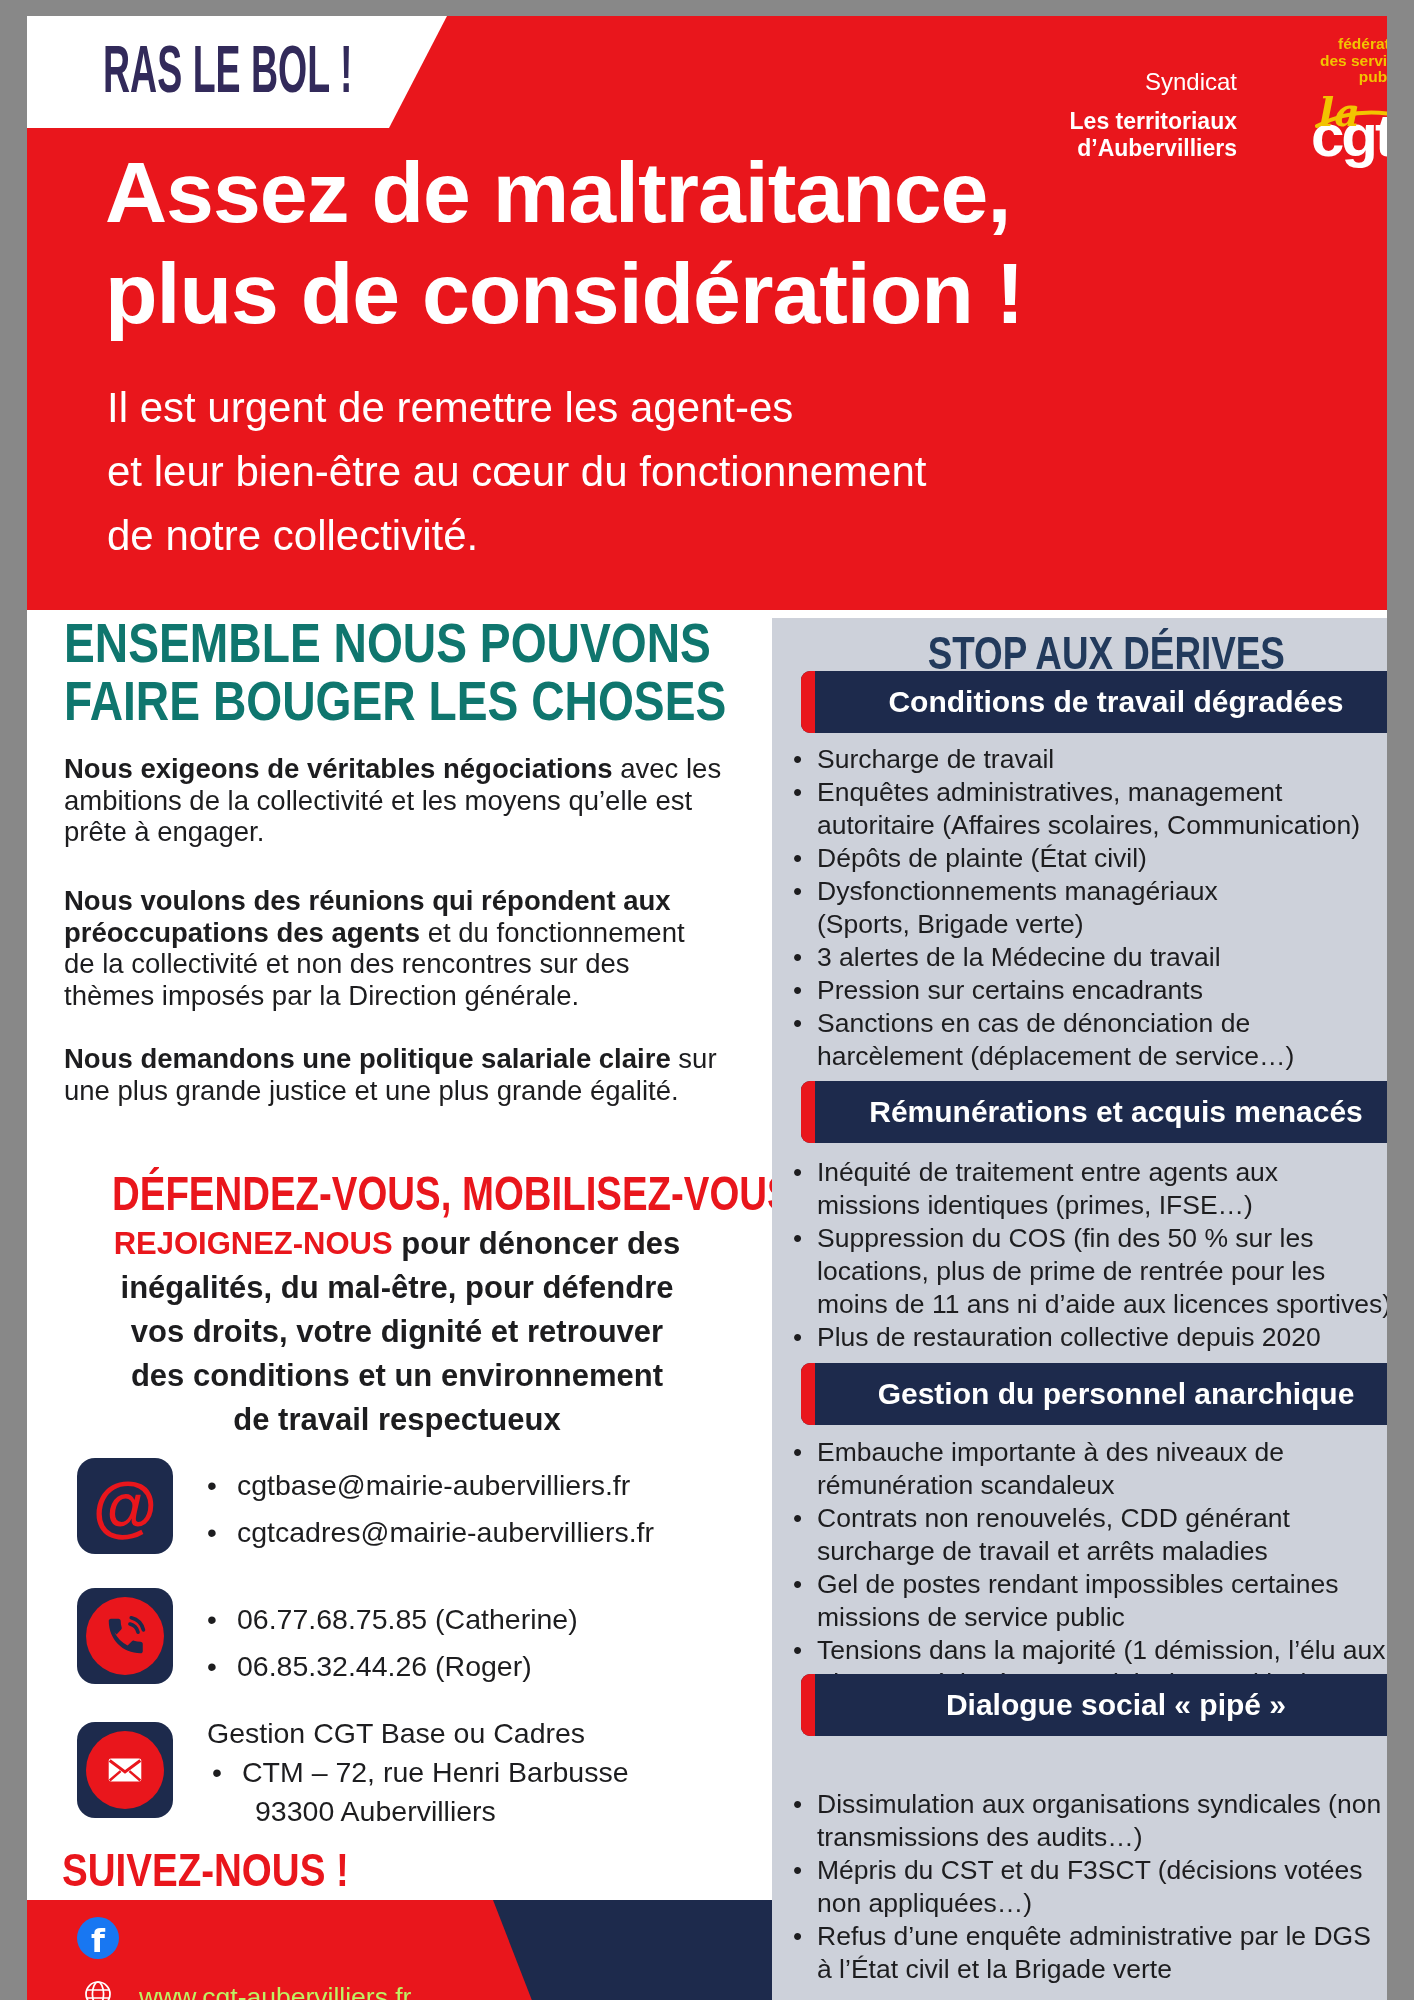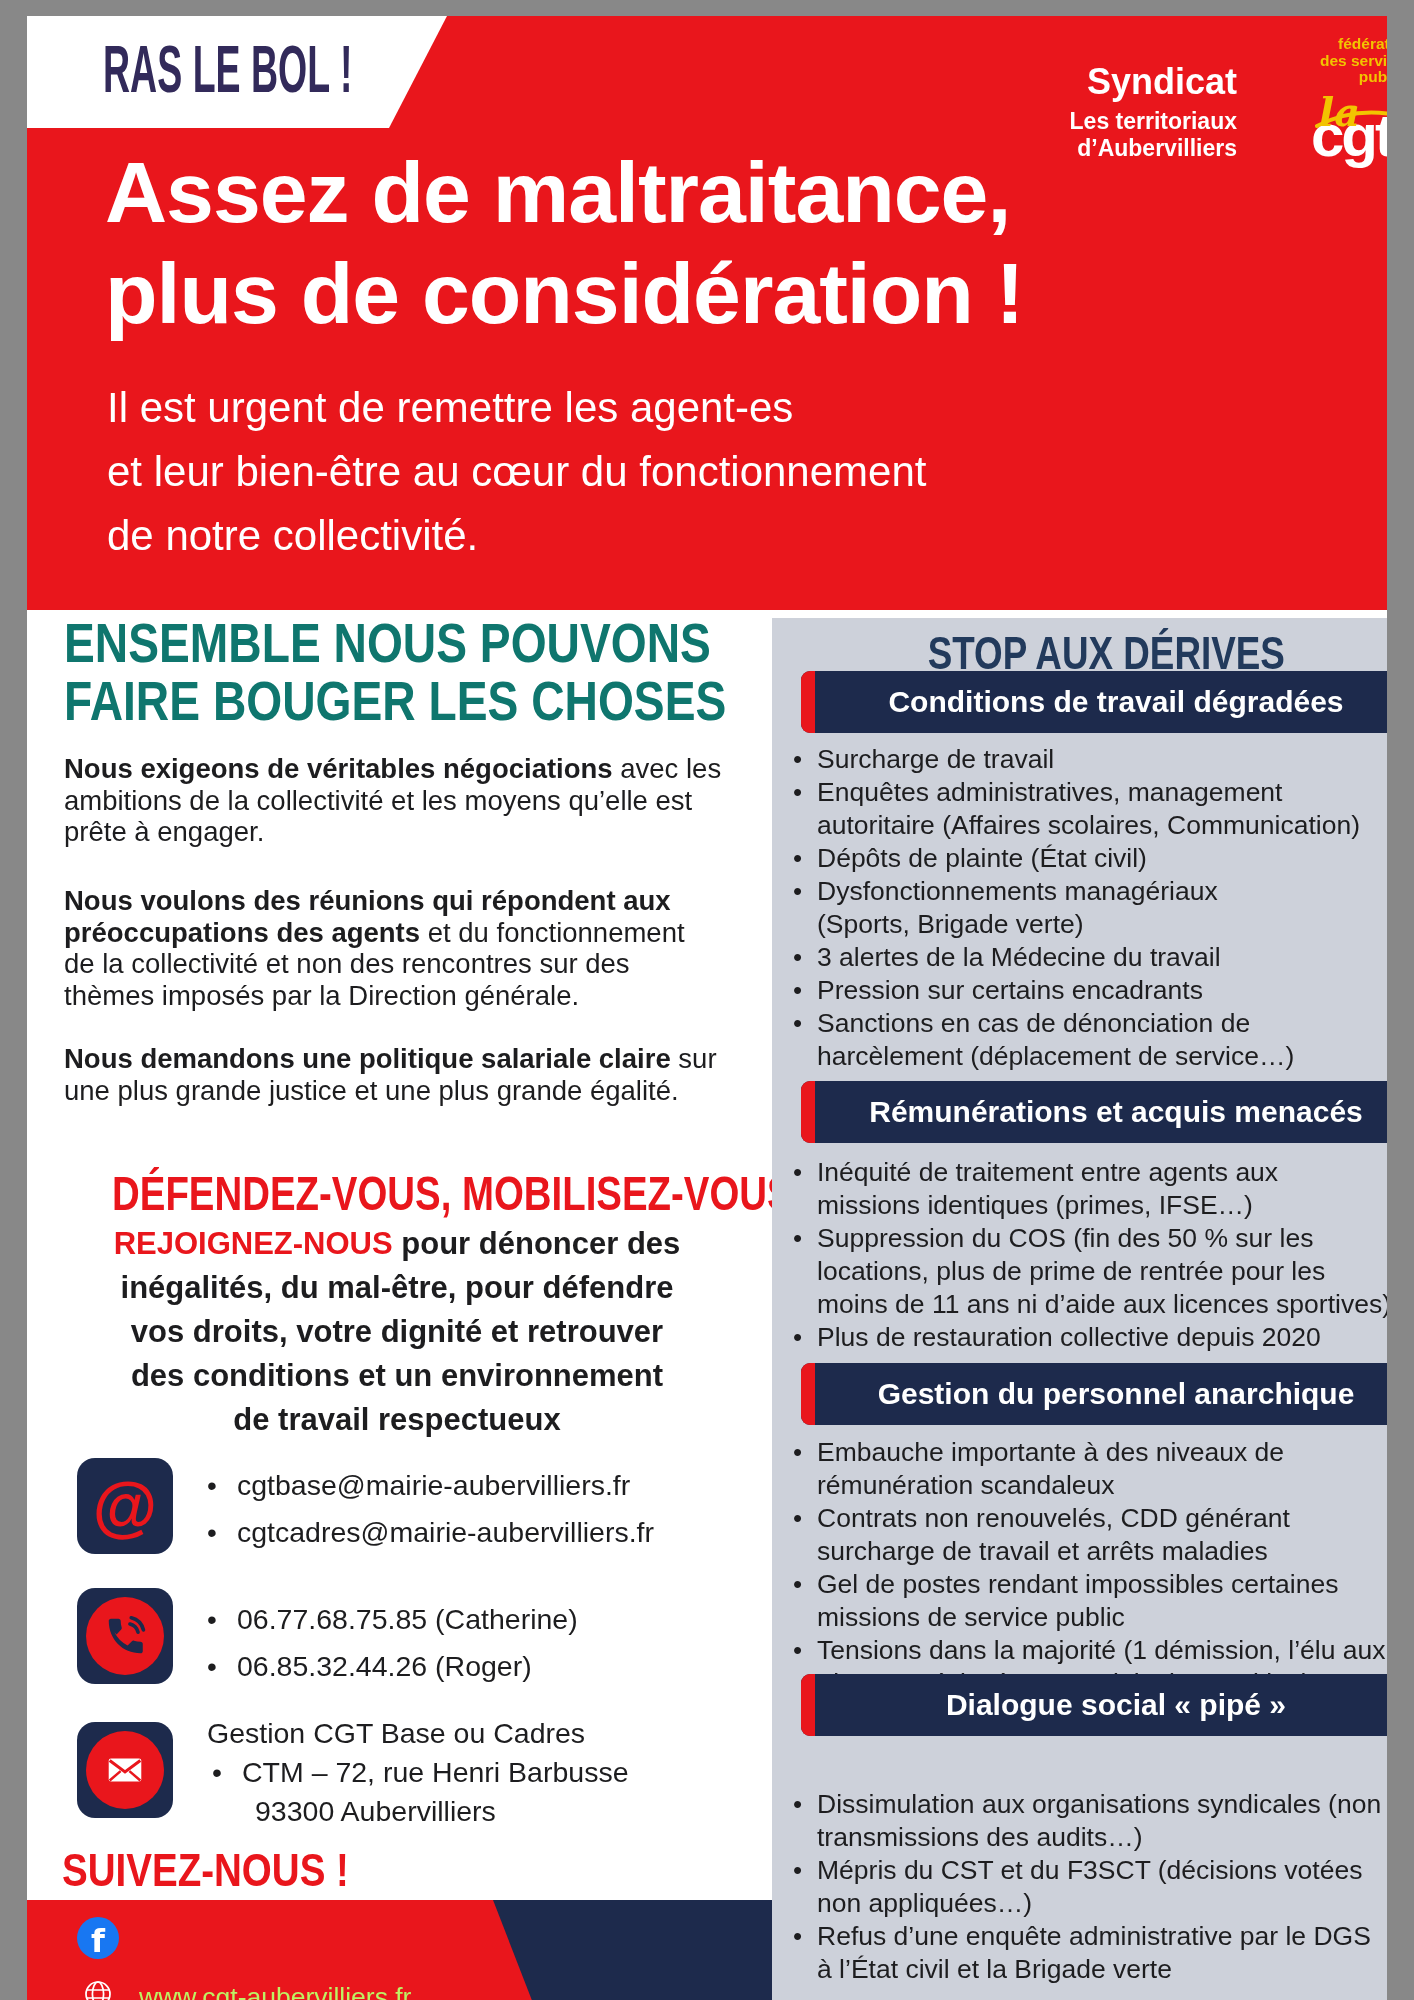--- a/index.html
+++ b/index.html
@@ -17,21 +17,21 @@
   .notch  { left:0; top:0; width:430px; height:112px; background:#ffffff;
             clip-path:polygon(0 0, 420px 0, 362px 112px, 0 112px); z-index:2; }
   .kicker { left:76px; top:18px; font-weight:bold; font-size:67px; line-height:70px;
             color:#322a5a; transform:scaleX(0.56); transform-origin:0 0; white-space:nowrap; z-index:3;}
   .title  { left:78px; top:126px; color:#fff; font-weight:bold; font-size:86px;
             line-height:101px; letter-spacing:-1px; white-space:nowrap; z-index:2;}
   .subtitle { left:80px; top:360px; color:#fff; font-size:42px; line-height:64px;
             font-weight:400; white-space:nowrap; z-index:2;}
 
   .logo-syndicat { right:150px; top:46px; text-align:right; color:#fff; z-index:2;}
-  .logo-syndicat .l1 { font-size:36px; font-weight:bold; line-height:40px;}
+  .logo-syndicat .l1 { font-size:24px; font-weight:normal; line-height:40px;}
   .logo-syndicat .l2 { font-size:23px; font-weight:bold; line-height:27px; margin-top:6px;}
   .logo-syndicat .l3 { font-size:23px; font-weight:bold; line-height:27px;}
   .logo-cgt { left:1284px; top:20px; width:102px; z-index:2;}
   .fede { text-align:right; color:#f2c400; font-weight:bold; font-size:15.5px; line-height:16.5px;}
   .la   { position:absolute; left:8px; top:52px; color:#f2c400;
           font-family:"DejaVu Serif","Liberation Serif",serif; font-style:italic;
           font-weight:bold; font-size:40px; z-index:3;}
   .cgt  { position:absolute; left:0px; top:70px; color:#fff; font-weight:bold;
           font-size:60px; letter-spacing:-3px; line-height:60px;}
   .swash { position:absolute; left:4px; top:66px; }

